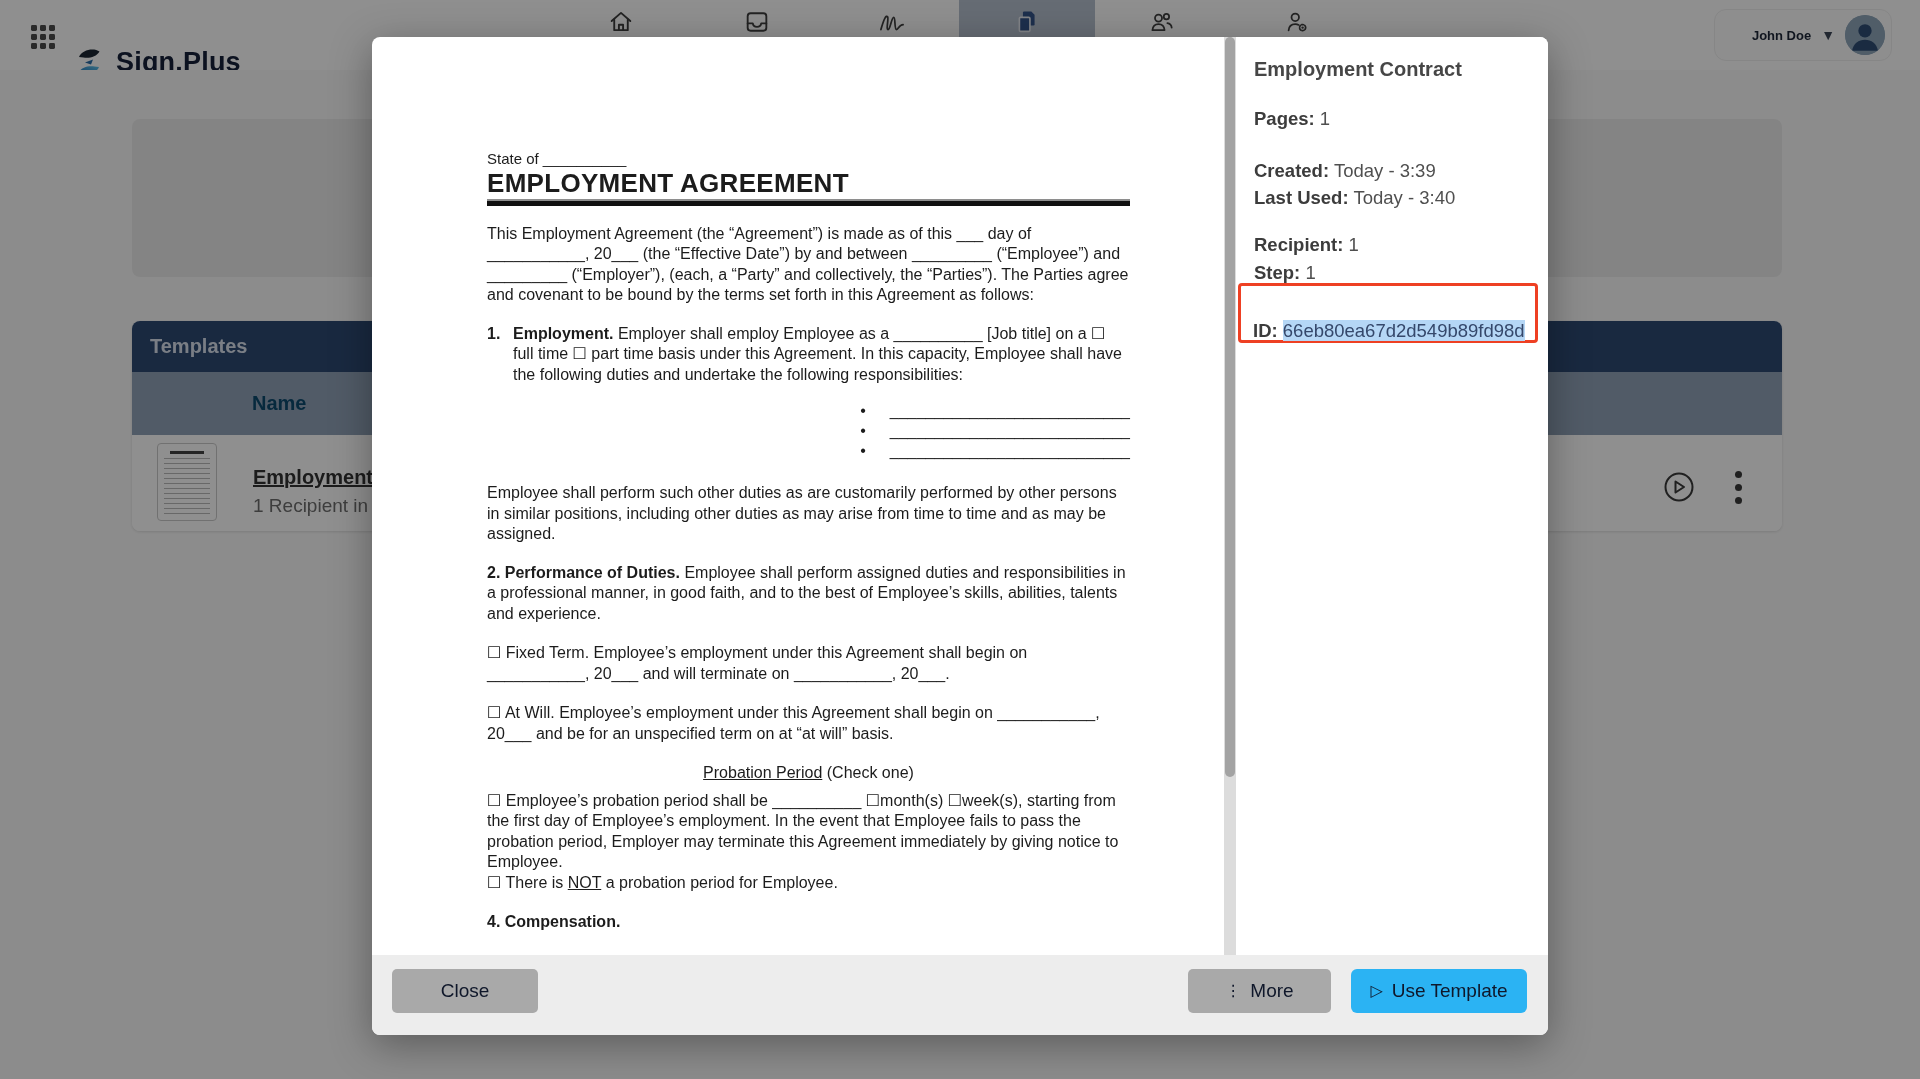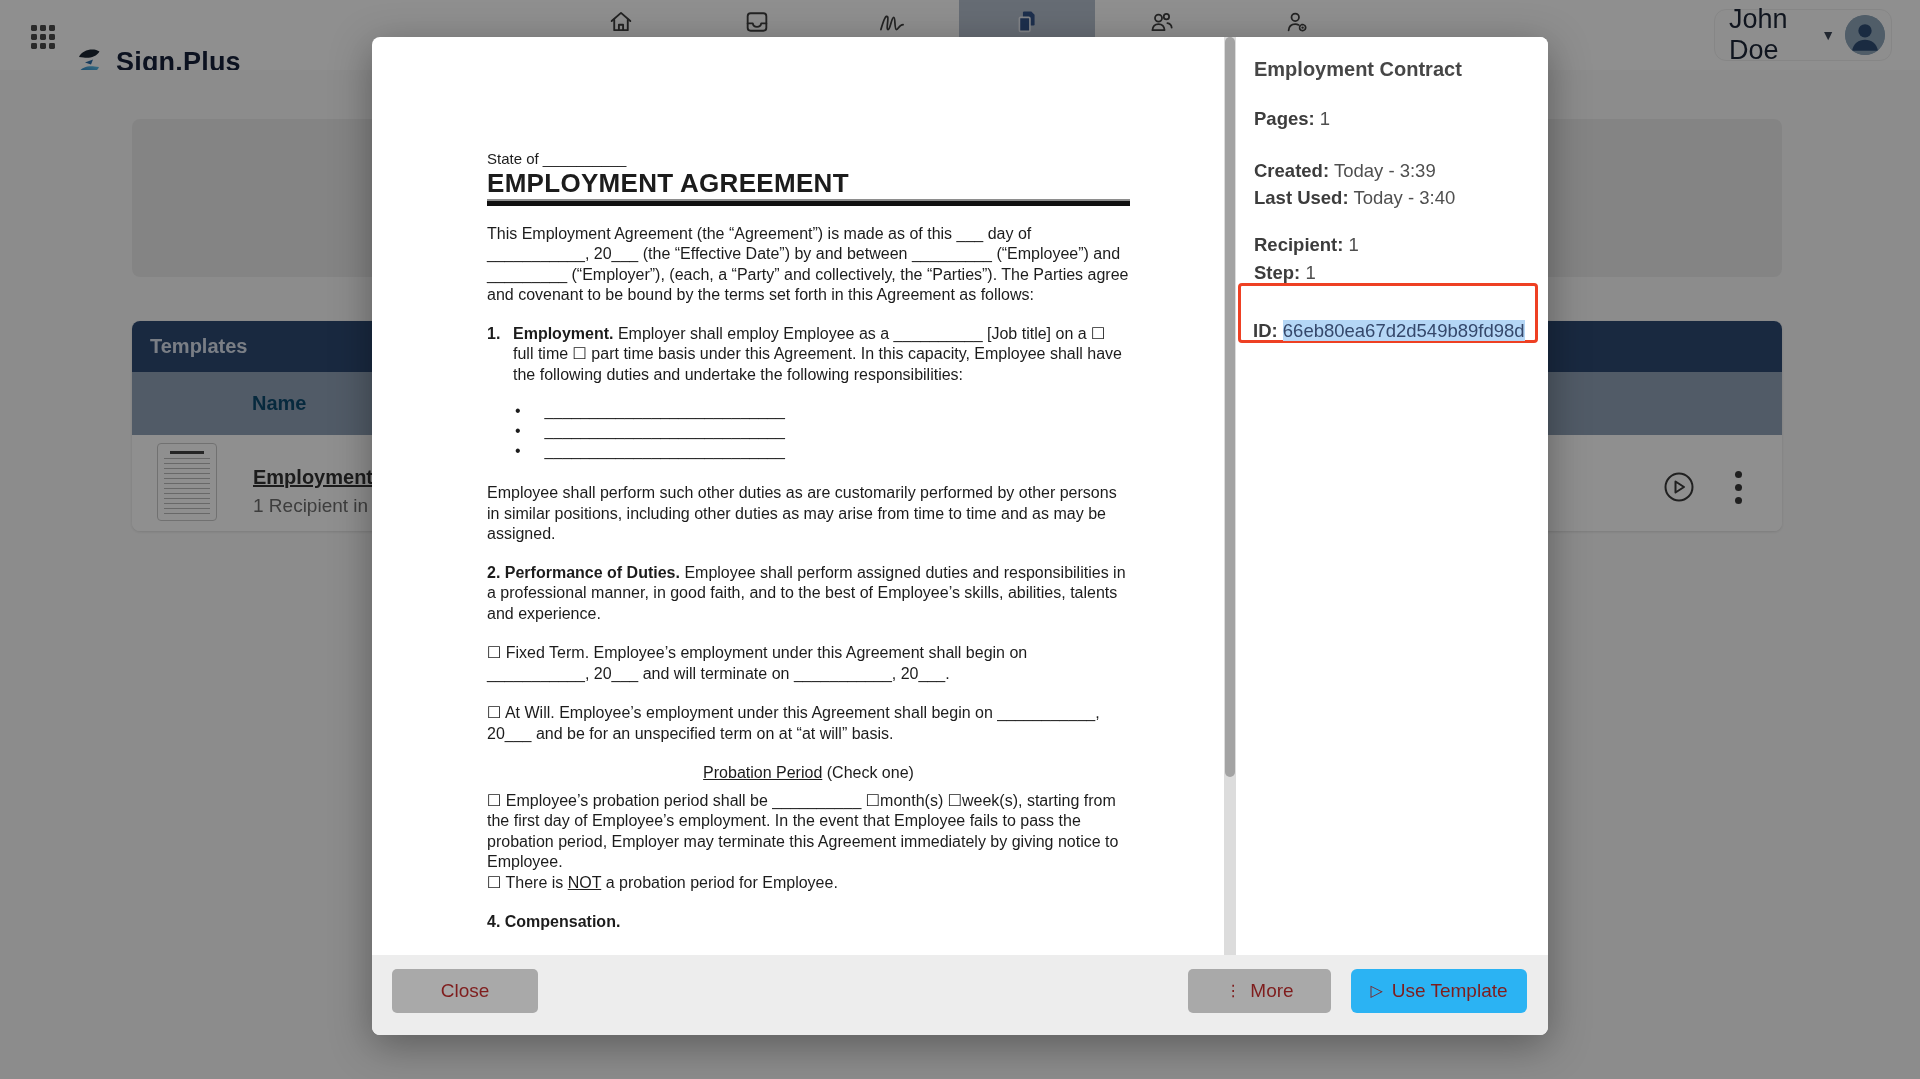--- a/index.html
+++ b/index.html
@@ -10,21 +10,21 @@
   }
   
   .app-header { position:absolute; left:0; top:0; width:1920px; height:70px; background:#ffffff; z-index:1; }
   .apps-grid { position:absolute; left:30px; top:24px; width:26px; height:26px; cursor:pointer; }
   .logo { position:absolute; left:72px; top:18px; display:flex; align-items:center; gap:10px;margin-top:27px; }
   .logo-word { font-size:27px; font-weight:700; color:#16213a; letter-spacing:.2px; }
   .nav { position:absolute; left:0; top:0; height:70px; }
   .nav-item { position:absolute; top:0; width:136px; height:52px; display:flex; align-items:flex-start; justify-content:center; padding-top:8px; cursor:pointer; }
   .nav-item.active { background:rgba(45,74,115,.34); }
   .user-chip { position:absolute; left:1714px; top:9px; width:178px; height:52px; background:#fdfdfd; border:1px solid #efefef; border-radius:12px; display:flex; align-items:center; justify-content:flex-end; gap:10px; padding:0 6px 0 14px; cursor:pointer; }
-  .user-name { font-size:27px; color:#1d2738; }
+  .user-name { font-size:13px; color:#1d2738;font-weight:bold; }
   .chev { font-size:14px; color:#3c4657; }
   .avatar { width:40px; height:40px; border-radius:50%; overflow:hidden; background:#8fa6ba; flex:0 0 auto; }
   
   .content { position:absolute; left:0; top:70px; width:1920px; height:1009px; background:#fafafa; z-index:1; }
   .upload-zone { position:absolute; left:132px; top:49px; width:1650px; height:158px; background:#ececec; border-radius:8px; }
   .tpl-card { position:absolute; left:132px; top:251px; width:1650px; height:210px; background:#ffffff; border-radius:8px; overflow:hidden; box-shadow:0 1px 3px rgba(0,0,0,.12); }
   .tpl-card-header { height:51px; background:var(--navy,#2d4a73); display:flex; align-items:center; padding-left:18px; }
   .tpl-card-title { color:#d9e1ee; font-size:20px; font-weight:700; }
   .tpl-cols { height:63px; background:#90a2b8; display:flex; align-items:center; }
   .tpl-col-name { margin-left:120px; font-size:20px; font-weight:700; color:#0c4a6e; }
@@ -42,21 +42,21 @@
   .modal { position:absolute; left:372px; top:37px; width:1176px; height:998px; background:#fff; border-radius:8px; z-index:20; box-shadow:0 10px 40px rgba(0,0,0,.35); }
   .preview { position:absolute; left:12px; top:0; width:852px; height:1054px; overflow:hidden; border-radius:8px 0 0 0; }
   .doc { position:absolute; left:103px; top:112px; width:643px; color:#1c1c1c; font-size:16px; line-height:20.5px; }
   .doc .state { font-size:15px; }
   .doc-title { text-align:left; font-size:26px; line-height:26px; font-weight:700; letter-spacing:.3px; }
   .doc-rule { margin-top:3px; height:7px; border-top:2px solid #8e8e8e; background:#101010; }
   .doc p.intro { margin-top:18px; }
   .doc .sec1 { margin-top:18px; position:relative; padding-left:26px; }
   .doc .sec1 .num { position:absolute; left:0; top:0; font-weight:700; }
   .doc ul.blanks { margin-top:16px; list-style:none; padding-left:28px; }
-  .doc ul.blanks li { line-height:20px; letter-spacing:0; }
+  .doc ul.blanks li { line-height:20px; letter-spacing:0;text-align:right; }
   .doc ul.blanks li::before { content:"•"; margin-right:24px; }
   .doc .pother { margin-top:22px; }
   .doc .sec2 { margin-top:18px; }
   .doc .sec3 { margin-top:18px; }
   .doc .pfixed { margin-top:19px; }
   .doc .patwill { margin-top:19px; }
   .doc .probh { margin-top:19px;text-align:center; }
   .doc .probt { margin-top:7px; }
   .doc .sec4 { margin-top:19px; }
   .doc b { font-weight:700; }
@@ -65,21 +65,21 @@
   .mscroll .thumbbar { position:absolute; left:1px; top:0; width:10px; height:740px; background:#a3a3a3; border-radius:5px; cursor:pointer; }
   .panel { position:absolute; left:864px; top:0; width:312px; height:918px; background:#fff; border-radius:0 8px 0 0; font-size:18.5px; color:#4f4f4f; }
   .panel .lbl { font-weight:700; color:#3c3c3c; }
   .panel-title { position:absolute; left:18px; top:21px; font-size:20px; font-weight:700; color:#464646; }
   .grp-pages { position:absolute; left:18px; top:71px; }
   .grp-dates { position:absolute; left:18px; top:120px; line-height:27px; }
   .grp-recip { position:absolute; left:18px; top:194px; line-height:28px; }
   .id-box { position:absolute; left:2px; top:246px; width:300px; height:60px; border:3px solid var(--red,#ee4023); border-radius:4px; padding:34px 0 0 12px; }
   .id-val { background:var(--selection,#b5d7f6); color:#35486b; }
   .modal-footer { position:absolute; left:0; top:918px; width:1176px; height:80px; background:#ededed; border-radius:0 0 8px 8px; }
-  .btn { position:absolute; top:14px; height:44px; border:none; border-radius:5px; color:#7f1d1d; font-size:19px; font-family:inherit; display:flex; align-items:center; justify-content:center; gap:9px; cursor:pointer; }
+  .btn { position:absolute; top:14px; height:44px; border:none; border-radius:5px; color:#0f172a; font-size:19px; font-family:inherit; display:flex; align-items:center; justify-content:center; gap:9px; cursor:pointer; }
   .btn-gray { background:#a9a9a9; }
   .btn-close { left:20px; width:146px; }
   .btn-more { left:816px; width:143px; }
   .btn-use { left:979px; width:176px; background:var(--blue,#2bb3f3); border-radius:6px; }
   .btn .ic { font-size:16px; line-height:1; }
   svg { display:block; }
 </style>
 </head>
 <body>
 

